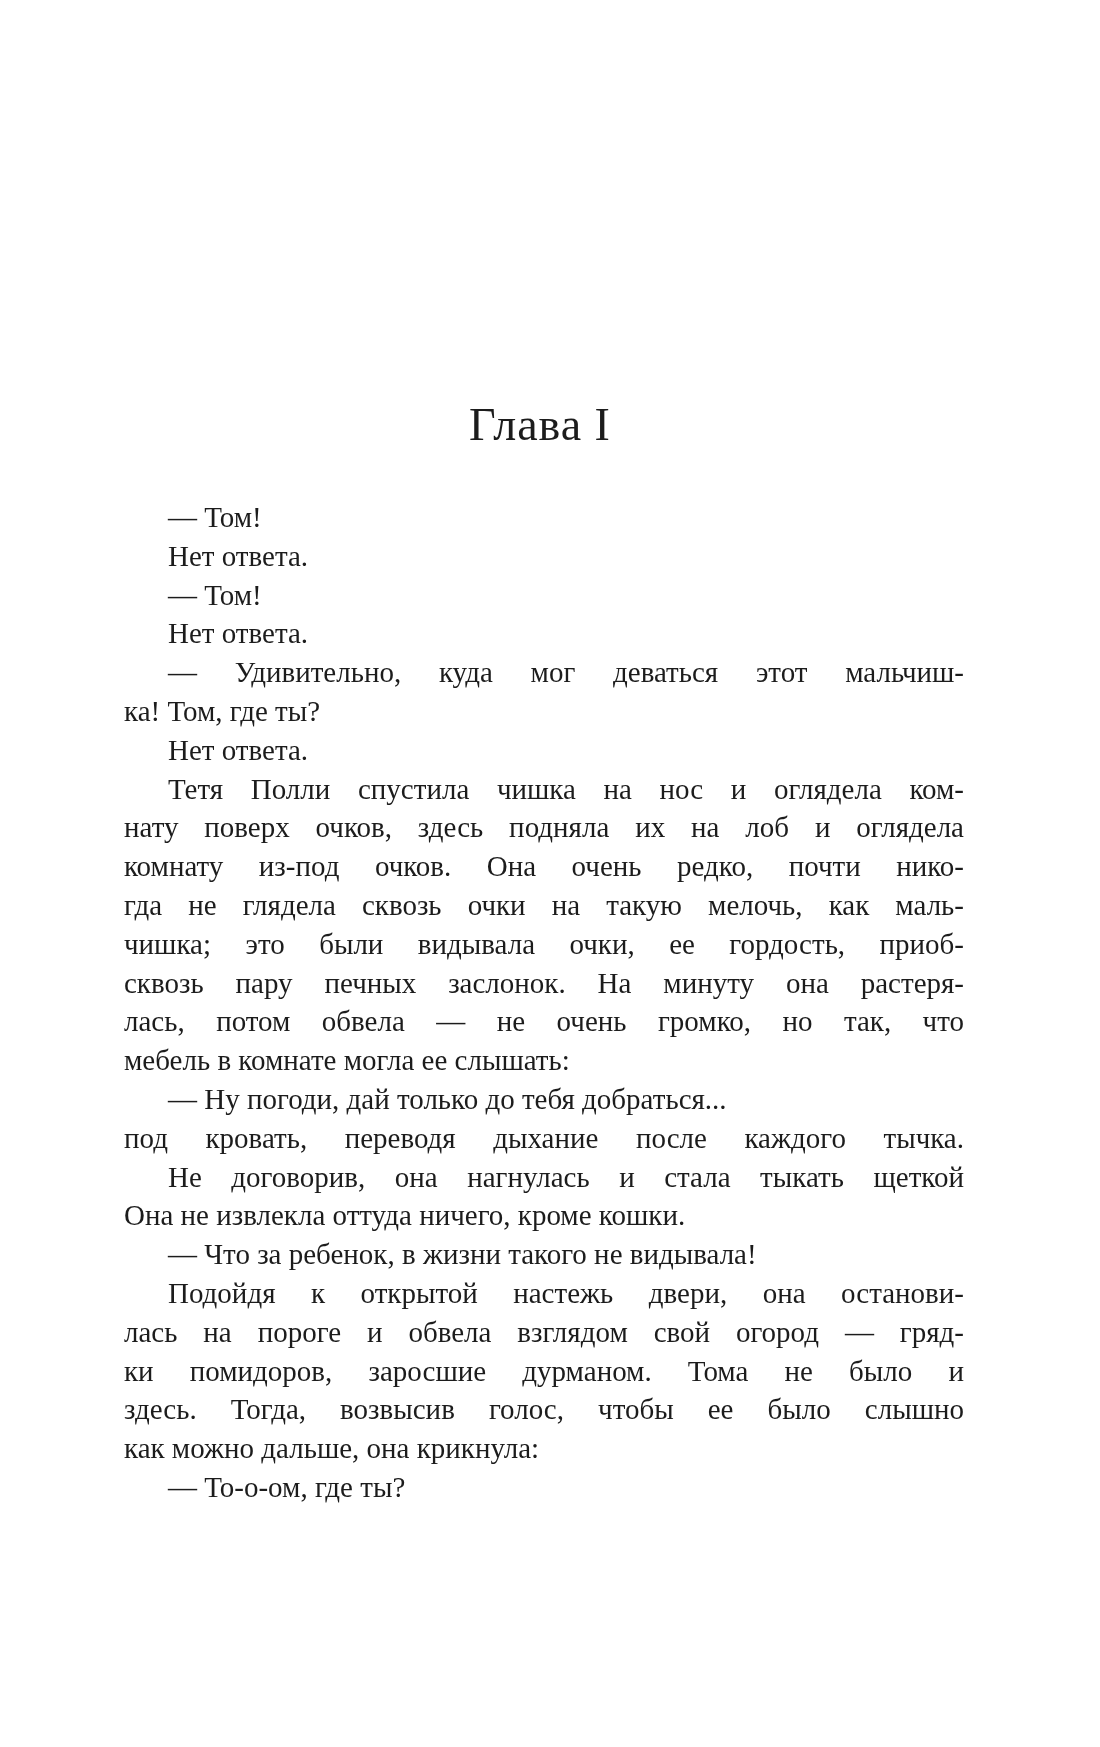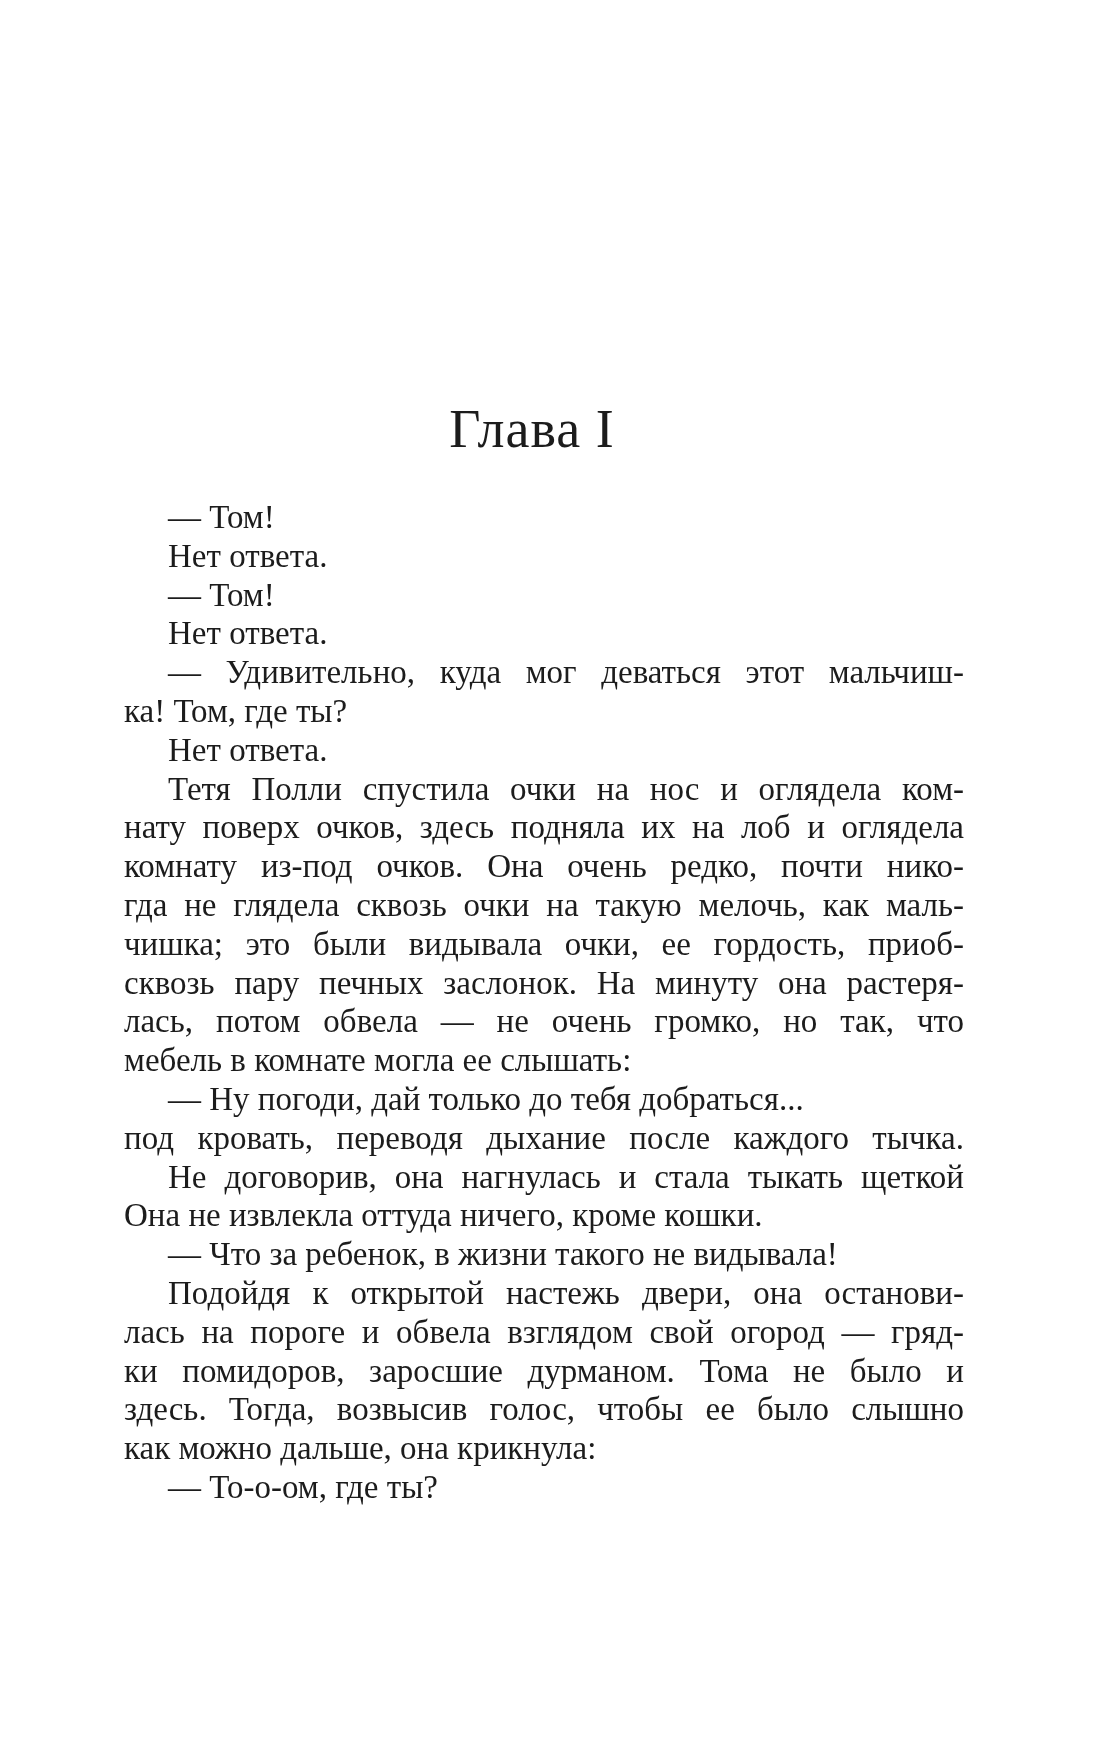--- a/index.html
+++ b/index.html
@@ -12,37 +12,37 @@
     width: 1100px;
     height: 1747px;
     background: var(--bg, #ffffff);
     color: var(--fg, #1c1c1c);
     font-family: "Liberation Serif", "DejaVu Serif", serif;
     overflow: hidden;
   }
   .chapter-title {
     position: absolute;
     top: 402px;
-    left: 112px;
+    left: 120px;
     width: 840px;
     margin: 0;
     text-align: center;
-    font-size: 54px;
+    font-size: 46px;
     font-weight: normal;
     line-height: 1;
     letter-spacing: 1px;
   }
   .text-block {
     position: absolute;
     top: 498px;
     left: 124px;
     width: 840px;
   }
   .line {
-    font-size: 33px;
+    font-size: 29px;
     line-height: 38.8px;
     text-align: justify;
     text-align-last: left;
     white-space: normal;
   }
   .line.first {
     text-indent: 44px;
   }
   .line.fill {
     text-align-last: justify;
@@ -54,21 +54,21 @@
 <div class="page" style="--fg: #1c1c1c; --bg: #ffffff;">
   <h1 class="chapter-title">Глава I</h1>
   <div class="text-block">
       <div class="line first">— Том!</div>
       <div class="line first">Нет ответа.</div>
       <div class="line first">— Том!</div>
       <div class="line first">Нет ответа.</div>
       <div class="line first fill">— Удивительно, куда мог деваться этот мальчиш-</div>
       <div class="line">ка! Том, где ты?</div>
       <div class="line first">Нет ответа.</div>
-      <div class="line first fill">Тетя Полли спустила очки на нос и оглядела ком-</div>
+      <div class="line first fill">Тетя Полли спустила чишка на нос и оглядела ком-</div>
       <div class="line fill">нату поверх очков, здесь подняла их на лоб и оглядела</div>
       <div class="line fill">комнату из-под очков. Она очень редко, почти нико-</div>
       <div class="line fill">гда не глядела сквозь очки на такую мелочь, как маль-</div>
       <div class="line fill">чишка; это были видывала очки, ее гордость, приоб-</div>
       <div class="line fill">сквозь пару печных заслонок. На минуту она растеря-</div>
       <div class="line fill">лась, потом обвела — не очень громко, но так, что</div>
       <div class="line">мебель в комнате могла ее слышать:</div>
       <div class="line first">— Ну погоди, дай только до тебя добраться...</div>
       <div class="line fill">под кровать, переводя дыхание после каждого тычка.</div>
       <div class="line first fill">Не договорив, она нагнулась и стала тыкать щеткой</div>

